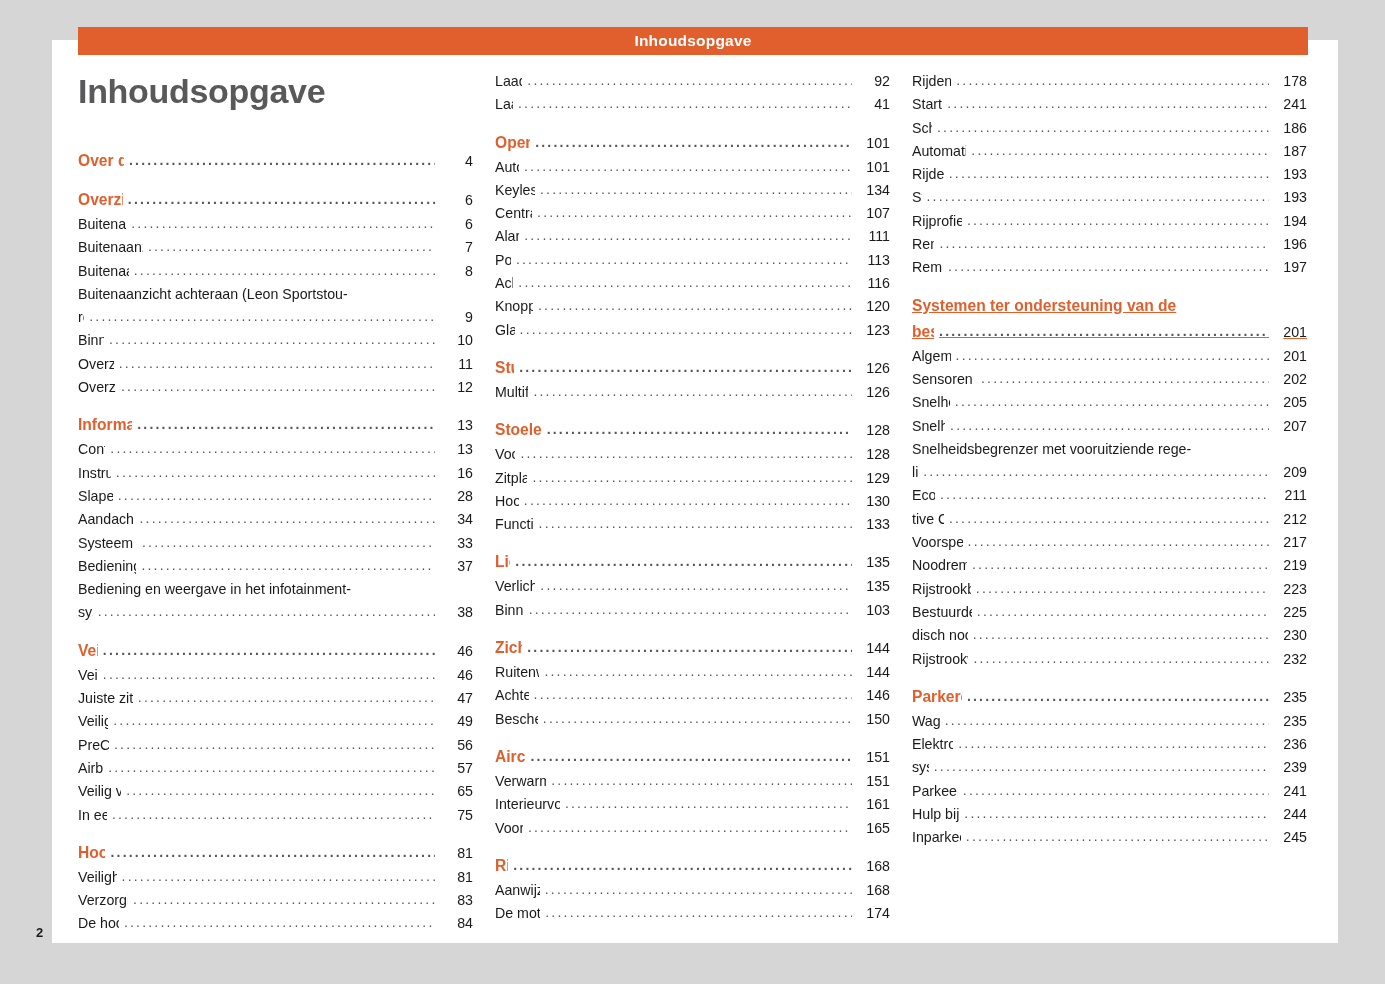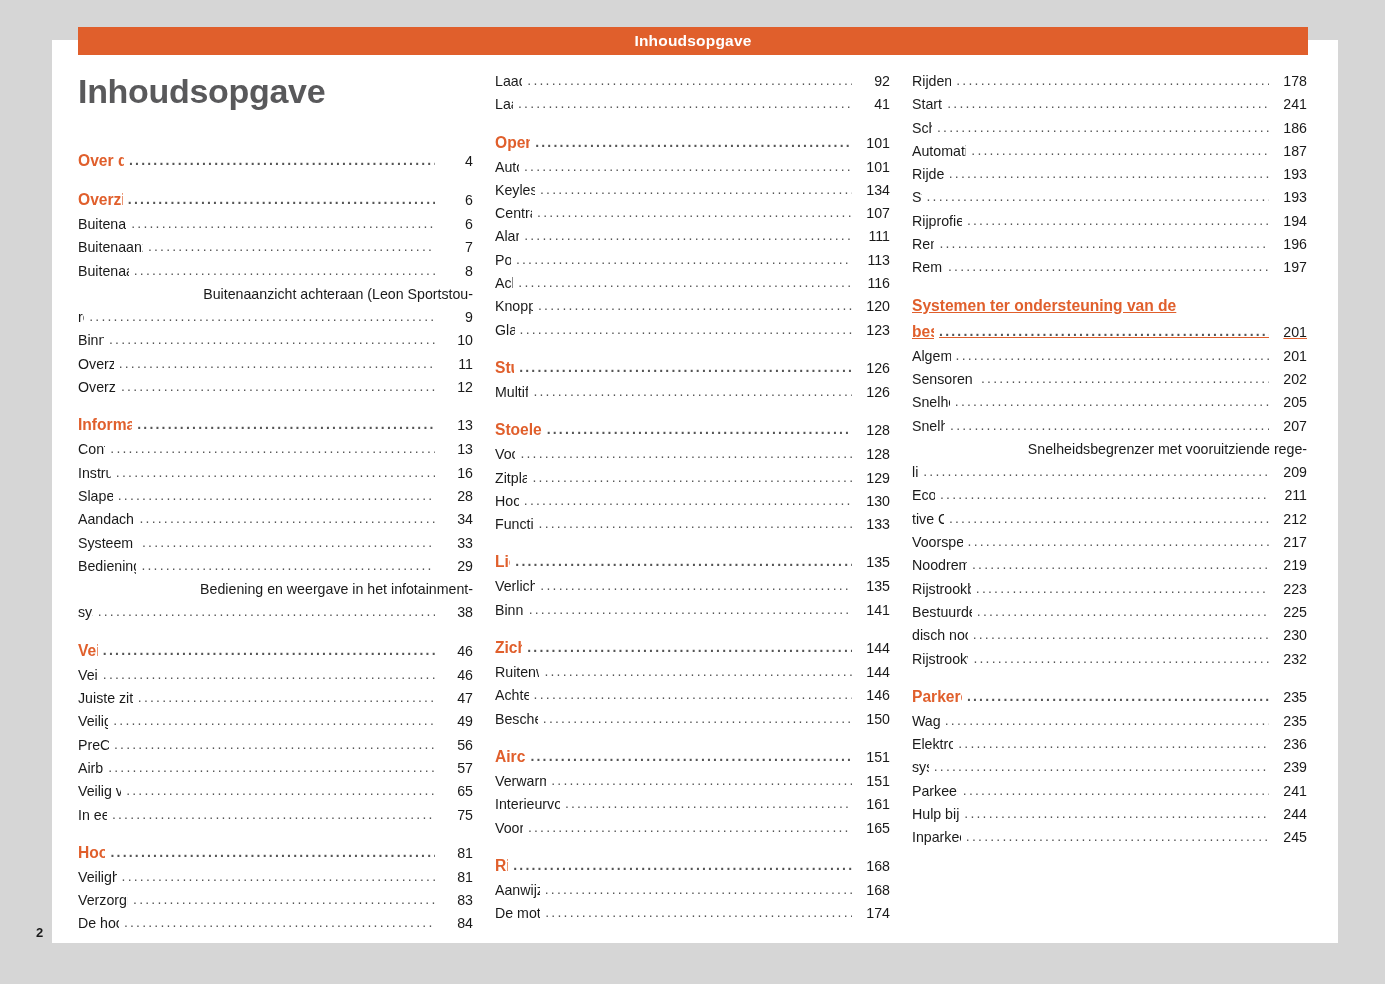--- a/index.html
+++ b/index.html
@@ -127,21 +127,20 @@
   .toc-entry.section.wrap .wrap-second {
     display: flex;
     align-items: baseline;
     white-space: nowrap;
   }
 
   
   .toc-entry.cont-first {
     display: block;
     white-space: nowrap;
-    text-align: right;
   }
 
   
   .space-before { margin-top: 13px; }
 
   #page-number {
     position: absolute;
     left: 36px;
     top: 925px;
     font-size: 13px;
@@ -234,21 +233,21 @@
         <span class="page">34</span>
       </div>
       <div class="toc-entry">
         <span class="label">Systeem van verkeerstekenherkenning</span>
         <span class="leader">........................................................................................................................................................................................................</span>
         <span class="page">33</span>
       </div>
       <div class="toc-entry">
         <span class="label">Bediening van het instrumentenpaneel</span>
         <span class="leader">........................................................................................................................................................................................................</span>
-        <span class="page">29</span>
+        <span class="page">37</span>
       </div>
       <div class="toc-entry cont-first">Bediening en weergave in het infotainment-</div>
       <div class="toc-entry">
         <span class="label">systeem</span>
         <span class="leader">........................................................................................................................................................................................................</span>
         <span class="page">38</span>
       </div>
       <div class="toc-entry section space-before">
         <span class="label">Veiligheid</span>
         <span class="leader">........................................................................................................................................................................................................</span>
@@ -407,21 +406,21 @@
         <span class="page">135</span>
       </div>
       <div class="toc-entry">
         <span class="label">Verlichting van de wagen</span>
         <span class="leader">........................................................................................................................................................................................................</span>
         <span class="page">135</span>
       </div>
       <div class="toc-entry">
         <span class="label">Binnenverlichting</span>
         <span class="leader">........................................................................................................................................................................................................</span>
-        <span class="page">141</span>
+        <span class="page">103</span>
       </div>
       <div class="toc-entry section space-before">
         <span class="label">Zichtbaarheid</span>
         <span class="leader">........................................................................................................................................................................................................</span>
         <span class="page">144</span>
       </div>
       <div class="toc-entry">
         <span class="label">Ruitenwisser voor en achter</span>
         <span class="leader">........................................................................................................................................................................................................</span>
         <span class="page">144</span>

